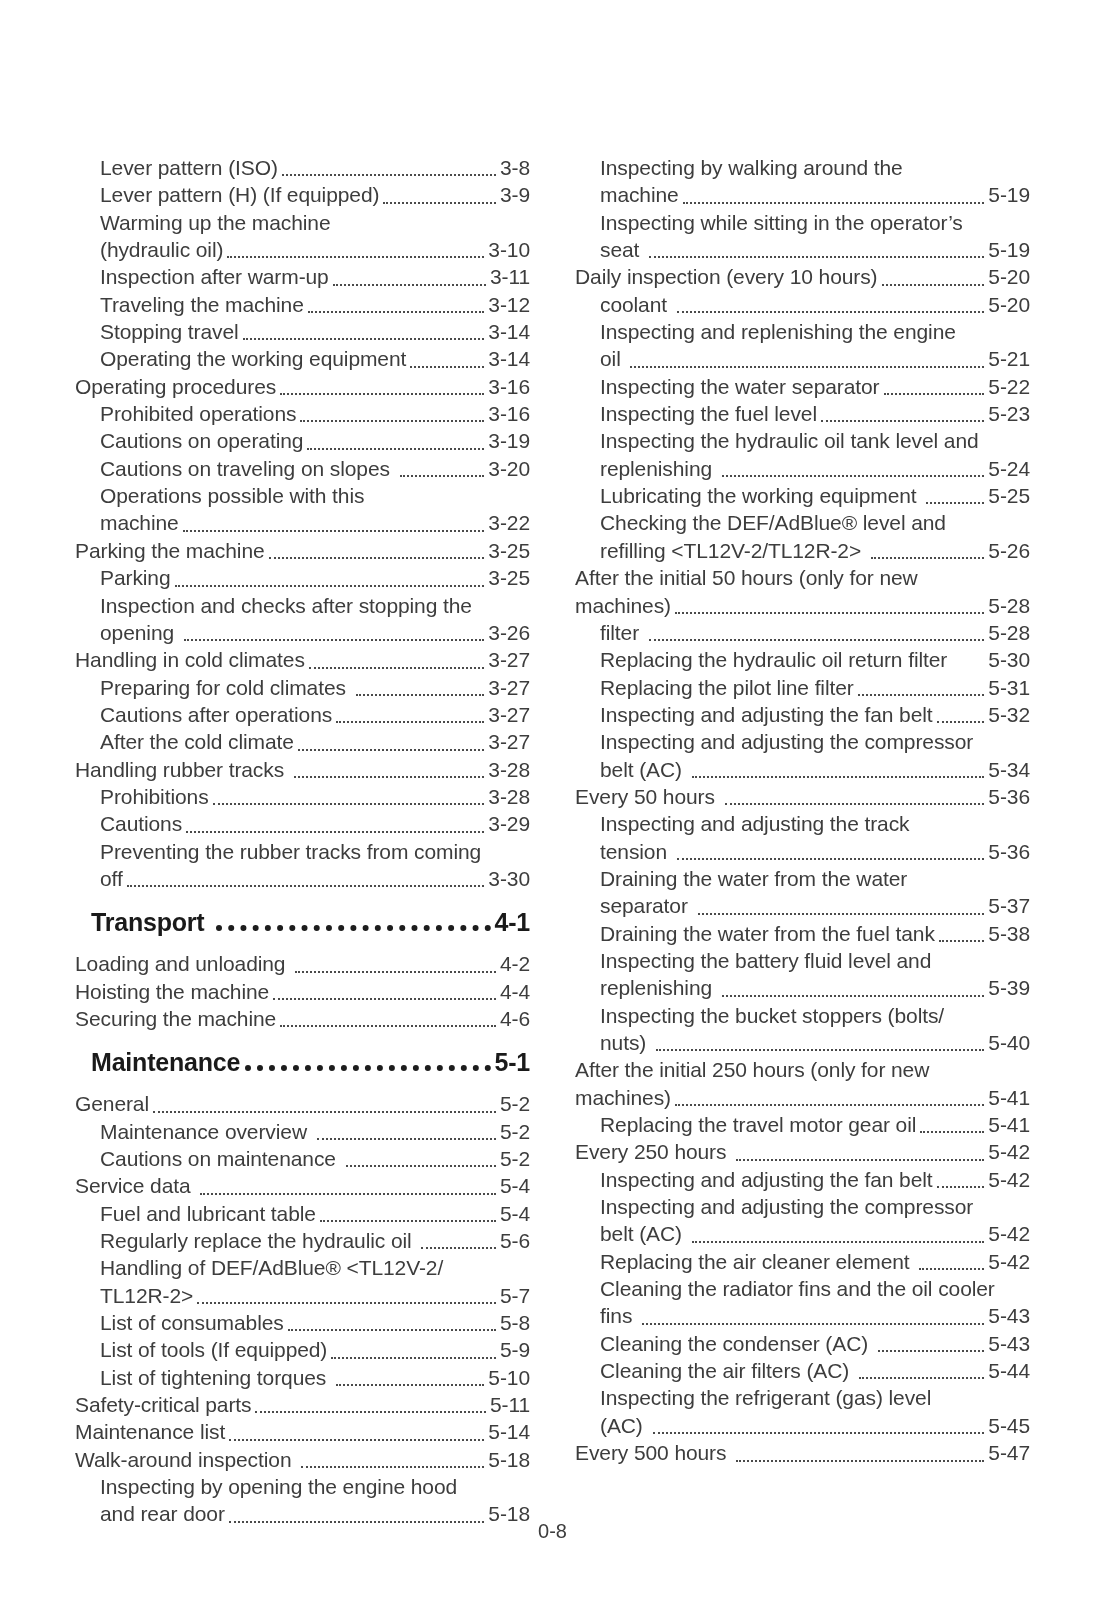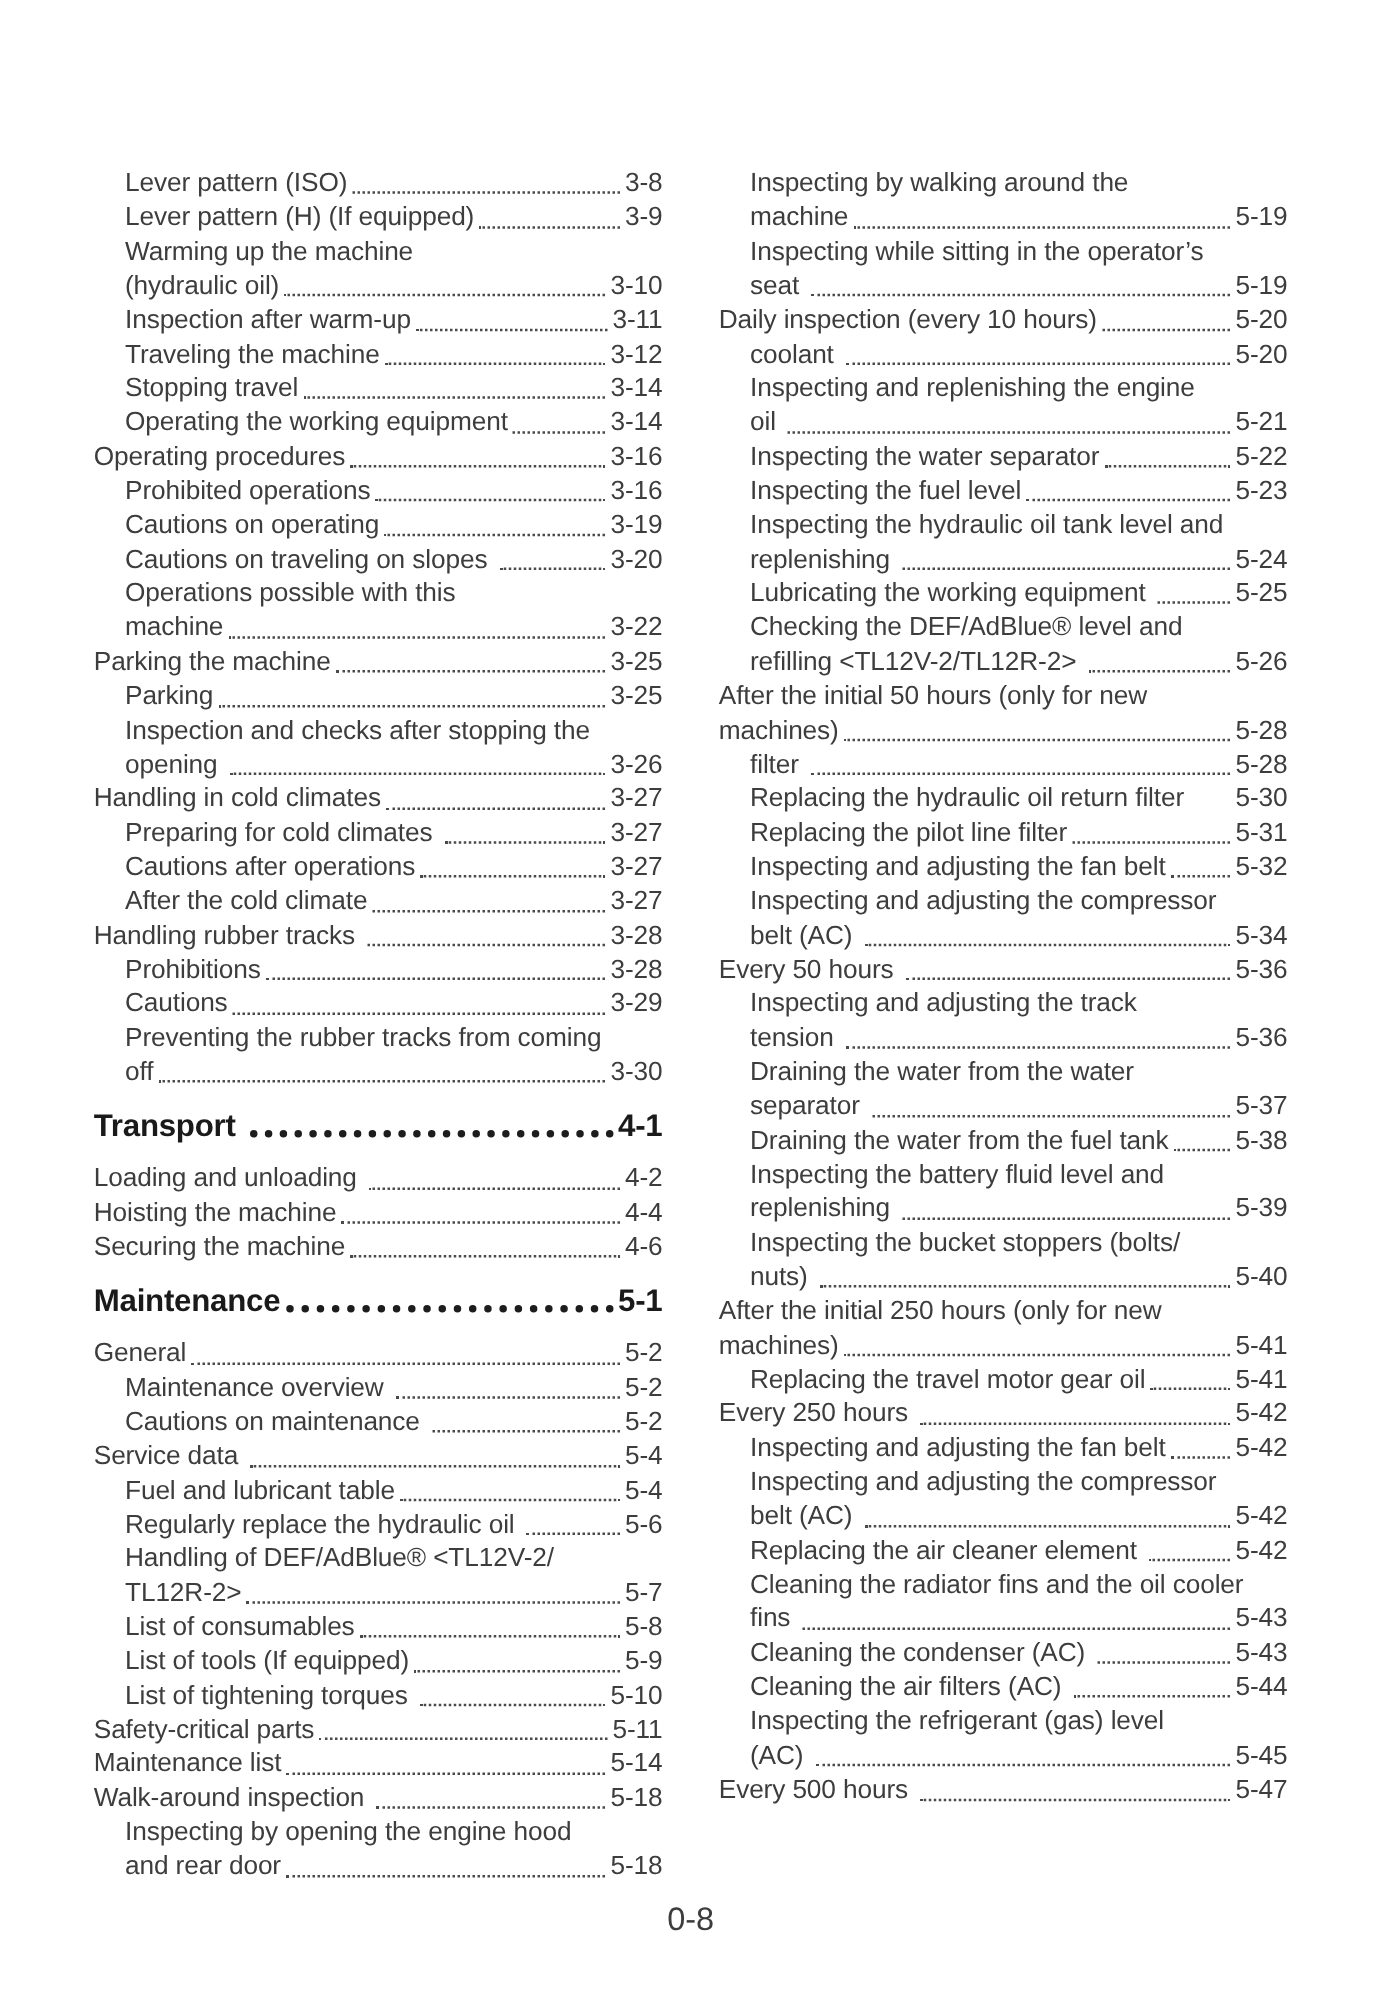--- a/index.html
+++ b/index.html
@@ -11,21 +11,21 @@
     position: relative;
     width: 1120px;
     height: 1600px;
     background: #ffffff;
     font-family: "Liberation Sans", "DejaVu Sans", sans-serif;
     color: #3d3d3d;
     overflow: hidden;
   }
   .col {
     position: absolute;
-    top: 133px;
+    top: 154px;
     width: 455px;
   }
   .col-left  { left: 75px; }
   .col-right { left: 575px; }
 
   .row {
     display: flex;
     align-items: flex-end;
     line-height: 27.35px;
     font-size: 21px;
@@ -44,35 +44,35 @@
     margin: 0 2px 5px 4px;
   }
   .spacer { flex: 1 1 auto; }
 
   .row.section {
     font-size: 25px;
     font-weight: 700;
     color: #1a1a1a;
     line-height: 32px;
     height: 32px;
-    margin: 14px 0 12px 0;
+    margin: 14px 0 12px 16px;
     letter-spacing: -0.2px;
   }
   .row.section .leader {
     border-bottom: 6px dotted #1d1d1d;
     margin: 0 1px 7px 5px;
   }
 
   .footer {
     position: absolute;
     left: 75px;
     width: 955px;
     top: 1520px;
     text-align: center;
-    font-size: 26px;
+    font-size: 20px;
     color: #3d3d3d;
   }
 </style>
 </head>
 <body>
 
 <div class="page">
   <div class="col col-left" id="col-left">
       <div class="row ind">
         <span class="txt">Lever pattern (ISO)</span>

